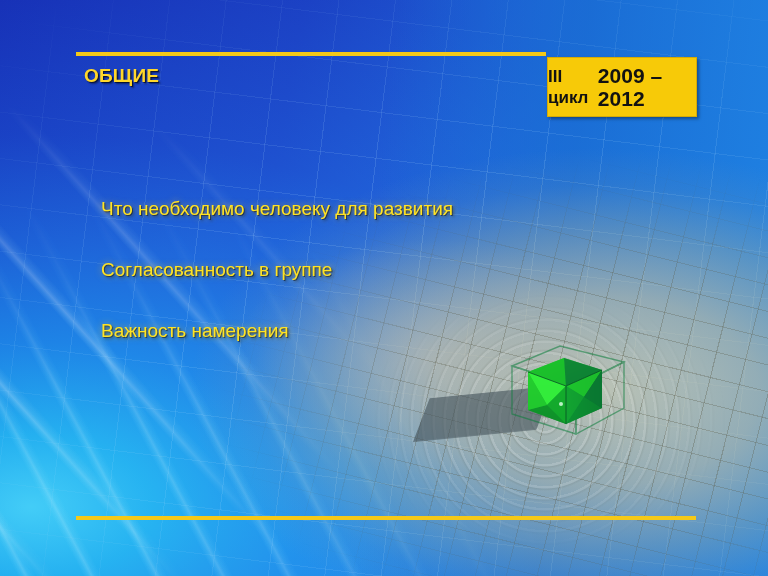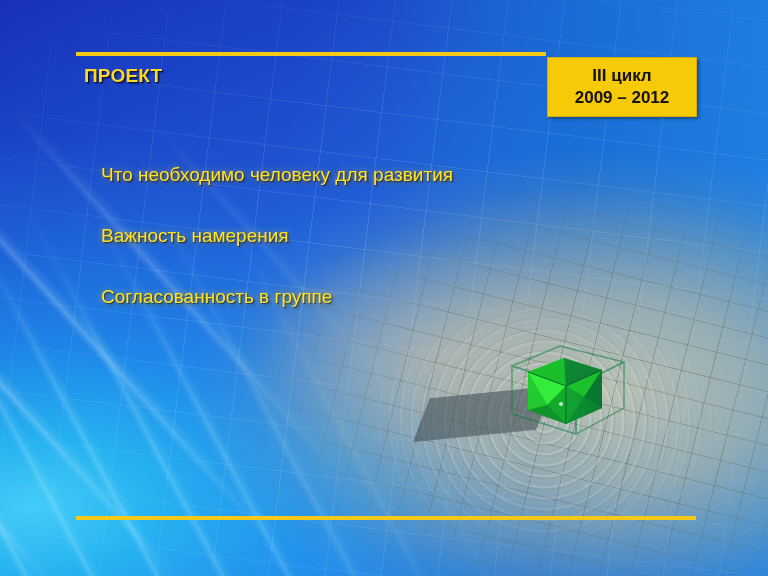--- a/index.html
+++ b/index.html
@@ -124,42 +124,42 @@
   }
 
   
   .badge {
     position: absolute;
     left: 547px; top: 57px;
     width: 148px; height: 58px;
     background: #f7ca08;
     border: 1px solid #d6ab05;
     display: flex;
-    flex-direction: column;
+    flex-direction: row;
     align-items: center;
     justify-content: center;
     box-shadow: 2px 2px 3px rgba(0,0,0,0.35);
   }
   .badge-line1 {
     color: #121212;
     font-size: 17px;
     font-weight: bold;
     line-height: 21px;
   }
   .badge-line2 {
     color: #121212;
-    font-size: 17px;
+    font-size: 21px;
     font-weight: bold;
     line-height: 23px;
   }
 
   
   .bullets {
     position: absolute;
-    left: 101px; top: 144px;
+    left: 101px; top: 178px;
     width: 600px;
   }
   .bullet-item {
     color: #ffe324;
     font-size: 19px;
     line-height: 61px;
     height: 61px;
     white-space: nowrap;
     text-shadow:
       0 0 7px rgba(255,200,40,0.55),
@@ -259,29 +259,29 @@
         <path d="M30,44 L68,58 L104,42"></path>
         <path d="M68,58 L68,96"></path>
       </g>
 
       <circle cx="63" cy="76" r="2" fill="#d8ffe0" opacity="0.85"></circle>
     </svg>
   </div>
 
   <div class="title-rule"></div>
   <div class="title-block">
-    <div class="title-line">ПРОЕКТ</div>
+    <div class="title-line">ОБЩИЕ</div>
   </div>
 
   <div class="badge">
     <div class="badge-line1">III цикл</div>
     <div class="badge-line2">2009 – 2012</div>
   </div>
 
   <div class="bullets">
     <div class="bullet-item">Что необходимо человеку для развития</div>
+    <div class="bullet-item">Согласованность в группе</div>
     <div class="bullet-item">Важность намерения</div>
-    <div class="bullet-item">Согласованность в группе</div>
   </div>
 
   <div class="bottom-rule"></div>
 
 </div>
 
 </body></html>

